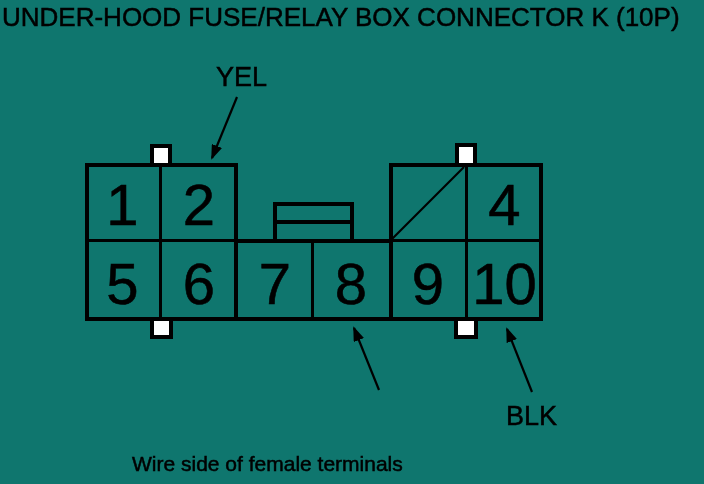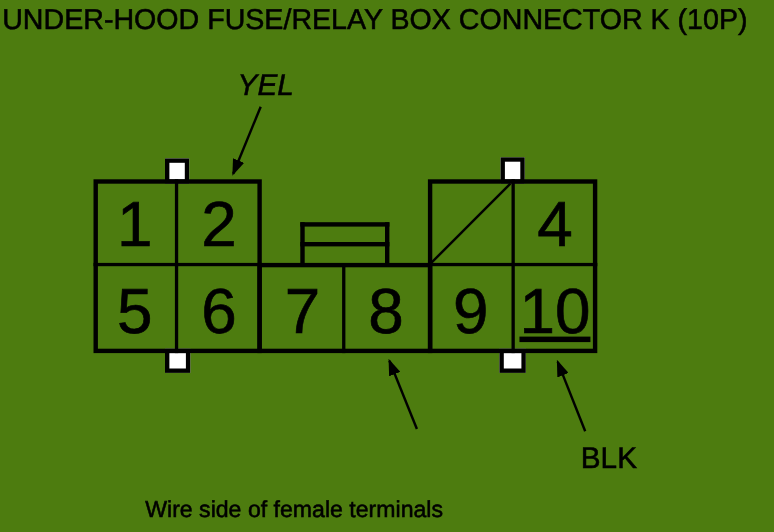--- a/index.html
+++ b/index.html
@@ -1,26 +1,26 @@
 <!DOCTYPE html>
 <html><head>
 <meta charset="utf-8">
 <style>
   html,body{margin:0;padding:0;background:#ffffff;}
   .stage{
-    position:relative;width:704px;height:484px;background:#4d7c0f;
+    position:relative;width:704px;height:484px;background:#0f766e;
     font-family:"Liberation Sans",sans-serif;color:#000;overflow:hidden;
   }
   .abs{position:absolute;}
   .ink{-webkit-text-stroke:0.5px #000;}
   .title{left:2px;top:3px;font-size:26px;line-height:1.15;white-space:nowrap;}
   .wire-label{font-size:27px;line-height:1.1;white-space:nowrap;}
-  .lbl-yel{left:216px;top:63px;font-style:italic;}
+  .lbl-yel{left:216px;top:63px;}
   .lbl-blu{left:361px;top:402px;}
-  .lbl-blk{left:528px;top:402px;}
+  .lbl-blk{left:506px;top:402px;}
   .caption{left:132px;top:452px;font-size:21px;white-space:nowrap;}
 
   
   .block{border:4px solid #000;background:transparent;box-sizing:border-box;}
   .blk-left{left:85px;top:163px;width:153px;height:158px;}
   .blk-right{left:389px;top:163px;width:154px;height:158px;}
   .blk-mid{left:234px;top:239px;width:159px;height:82px;}
   .latch{left:273px;top:202px;width:81px;height:40px;border:4px solid #000;border-bottom:none;box-sizing:border-box;}
   .latch-line{left:273px;top:220px;width:81px;height:4px;background:#000;}
   .tab{border:4px solid #000;background:#fff;box-sizing:border-box;}
@@ -41,21 +41,21 @@
     transform:translateY(3px);-webkit-text-stroke:0.6px #000;
   }
   .c1{left:85px;top:163px;width:75px;height:78px;}
   .c2{left:160px;top:163px;width:78px;height:78px;}
   .c4{left:466px;top:163px;width:77px;height:78px;}
   .c5{left:85px;top:241px;width:75px;height:80px;}
   .c6{left:160px;top:241px;width:78px;height:80px;}
   .c7{left:238px;top:241px;width:74px;height:80px;}
   .c8{left:312px;top:241px;width:78px;height:80px;}
   .c9{left:390px;top:241px;width:76px;height:80px;}
-  .c10{left:466px;top:241px;width:77px;height:80px;text-decoration:underline;}
+  .c10{left:466px;top:241px;width:77px;height:80px;}
 
   svg.overlay{left:0;top:0;pointer-events:none;}
 </style>
 </head>
 <body>
 
 <div class="stage">
 
   <div class="abs title ink">UNDER-HOOD FUSE/RELAY BOX CONNECTOR K (10P)</div>
 

